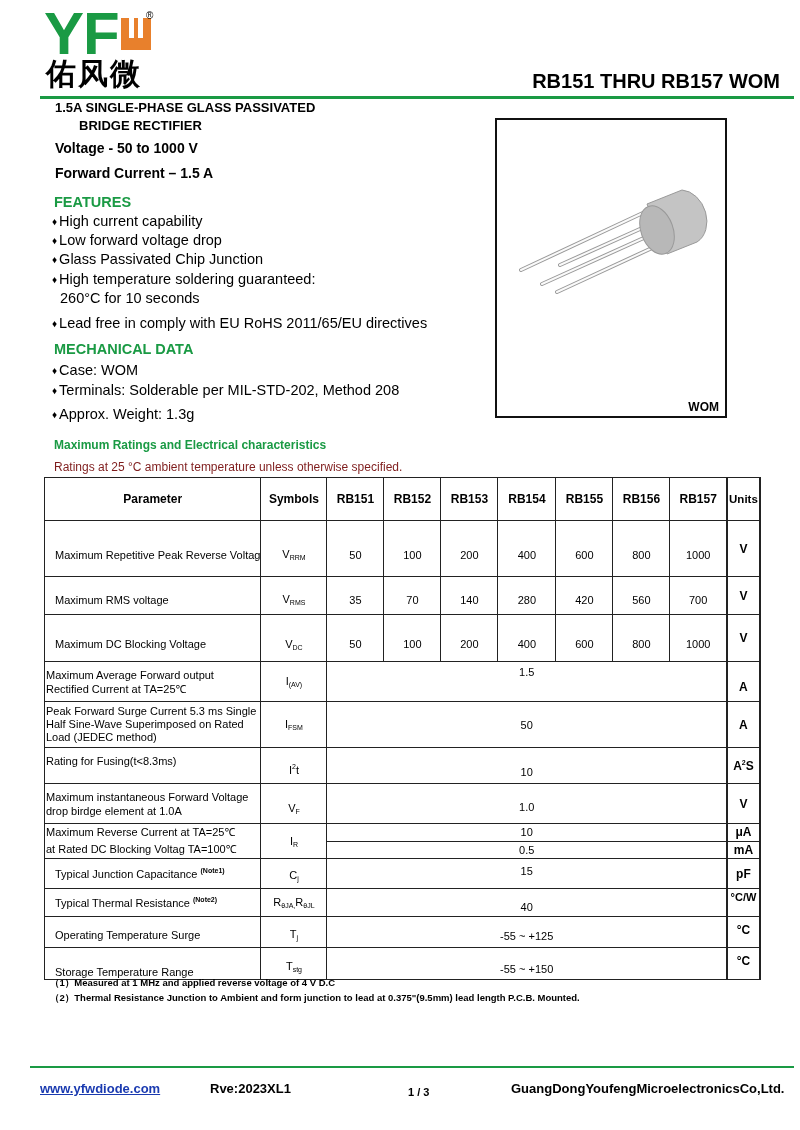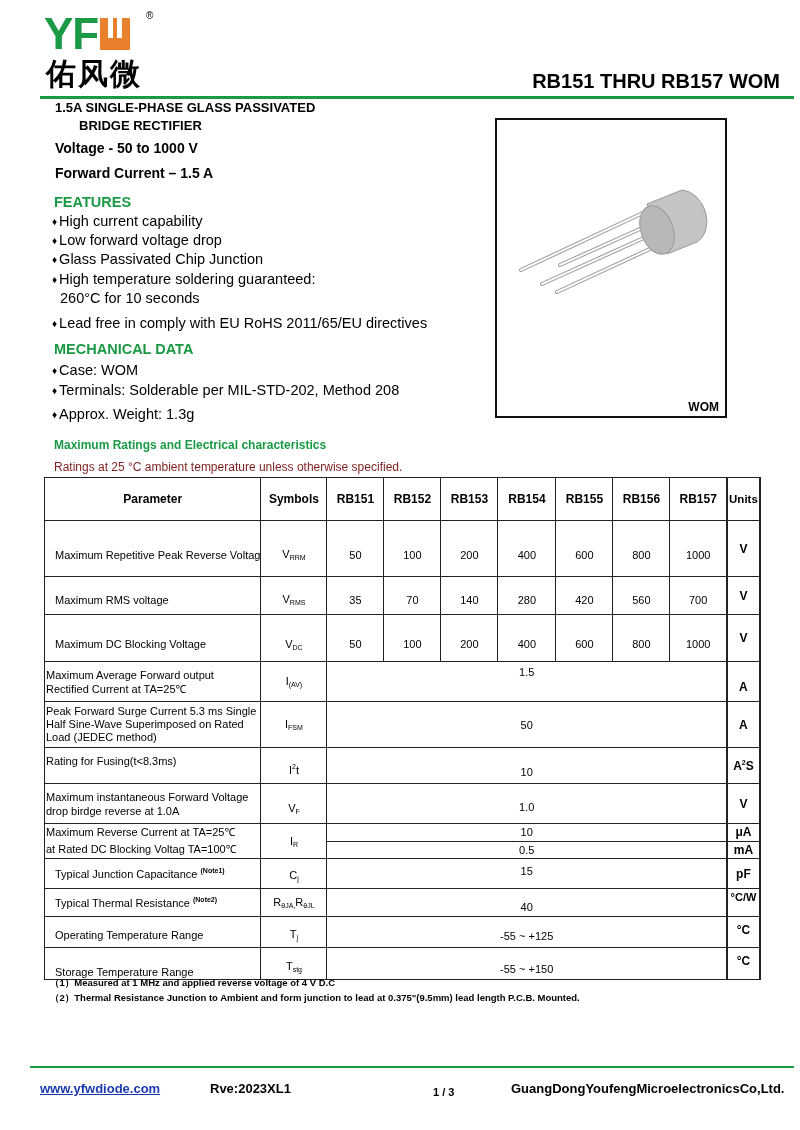--- a/index.html
+++ b/index.html
@@ -1,19 +1,19 @@
 <!DOCTYPE html>
 <html><head>
 <meta charset="utf-8">
 <style>
   html, body { margin:0; padding:0; background:#ffffff; }
   body { width:800px; height:1130px; position:relative; overflow:hidden; font-family:"Liberation Sans", sans-serif; color:#000; }
   .abs { position:absolute; }
   
-  .logo-letters { left:44px; top:12px; font-family:"Liberation Sans", sans-serif; font-weight:bold; font-size:44px; line-height:44px; letter-spacing:-1px; }
+  .logo-letters { left:44px; top:12px; font-family:"Liberation Sans", sans-serif; font-weight:bold; font-size:60px; line-height:44px; letter-spacing:-1px; }
   .logo-y, .logo-f { color:#1a9a44; }
   .logo-u { display:inline-block; width:30px; height:32px; background:#e8802c; position:relative; vertical-align:top; margin-top:6px; margin-left:2px; }
   .logo-u::after { content:""; position:absolute; left:8px; top:0; width:5px; height:20px; background:#fff; }
   .logo-u::before { content:""; position:absolute; left:17px; top:0; width:5px; height:20px; background:#fff; }
   .logo-reg { left:146px; top:10px; font-size:10px; }
   .logo-cn { left:46px; top:58px; font-size:30px; line-height:32px; font-family:"DejaVu Sans", sans-serif; font-weight:bold; letter-spacing:2px; }
   .header-title { right:20px; top:70px; font-size:20px; font-weight:bold; }
   .header-rule { left:40px; top:96px; width:754px; height:3px; background:#1a9a44; }
   .subtitle { left:55px; top:99px; font-size:13px; font-weight:bold; line-height:18px; }
   .subtitle .l2 { padding-left:24px; display:block; }
@@ -32,21 +32,21 @@
   table.spec-table td.unit { font-weight:bold; font-size:12px; border-left:2.5px solid #222; border-right:2.5px solid #222; }
   table.spec-table tr.hdr td { font-weight:bold; font-size:12px; }
   .sym { font-size:12px; }
   .sym sub { font-size:7px; vertical-align:-2px; }
   .sym sup { font-size:7px; }
   .note-sup { font-size:7px; vertical-align:5px; font-weight:bold; }
   .footnotes { left:50px; top:975px; font-size:9.5px; font-weight:bold; line-height:15px; }
   .footer-rule { left:30px; top:1066px; width:764px; height:2px; background:#1a9a44; }
   .footer-link { left:40px; top:1081px; font-size:13px; font-weight:bold; color:#1a3ab0; text-decoration:underline; }
   .footer-rev { left:210px; top:1081px; font-size:13px; font-weight:bold; }
-  .footer-page { left:408px; top:1086px; font-size:11px; font-weight:bold;margin-left:25px; }
+  .footer-page { left:408px; top:1086px; font-size:11px; font-weight:bold; }
   .footer-co { left:511px; top:1081px; font-size:13px; font-weight:bold; }
 </style>
 </head>
 <body>
 
 <div class="abs logo-letters">
   <span class="logo-y">Y</span><span class="logo-f">F</span><span class="logo-u"></span>
 </div>
 <div class="abs logo-reg">®</div>
 <div class="abs logo-cn">佑风微</div>
@@ -175,21 +175,21 @@
   </tr>
 
   <tr style="height:36px">
     <td class="param tight" style="vertical-align:top; padding-top:6px">Rating  for  Fusing(t&lt;8.3ms)</td>
     <td class="sym" style="padding-top:8px"><span>I</span><sup>2</sup><span>t</span></td>
     <td colspan="7" style="padding-top:12px">10</td>
     <td class="unit"><span>A</span><sup style="font-size:7px">2</sup><span>S</span></td>
   </tr>
 
   <tr style="height:40px">
-    <td class="param tight"><span>Maximum  instantaneous Forward Voltage</span><br><span>drop  birdge  reverse  at  1.0A</span></td>
+    <td class="param tight"><span>Maximum  instantaneous Forward Voltage</span><br><span>drop  birdge  element  at  1.0A</span></td>
     <td class="sym" style="padding-top:10px"><span>V</span><sub>F</sub></td>
     <td colspan="7" style="padding-top:7px">1.0</td>
     <td class="unit">V</td>
   </tr>
 
   <tr style="height:17px">
     <td class="param tight" rowspan="2" style="line-height:17px"><span>Maximum Reverse Current    at TA=25℃</span><br><span>at Rated DC Blocking Voltag TA=100℃</span></td>
     <td class="sym" rowspan="2"><span>I</span><sub>R</sub></td>
     <td colspan="7">10</td>
     <td class="unit">μA</td>
@@ -207,21 +207,21 @@
   </tr>
 
   <tr style="height:28px">
     <td class="param"><span>Typical Thermal Resistance</span> <span class="note-sup">(Note2)</span></td>
     <td class="sym" style="font-size:11px"><span>R</span><sub>θJA,</sub><span>R</span><sub>θJL</sub></td>
     <td colspan="7" style="padding-top:8px">40</td>
     <td class="unit" style="font-size:11px; vertical-align:top; padding-top:2px">°C/W</td>
   </tr>
 
   <tr style="height:31px">
-    <td class="param" style="padding-top:6px">Operating Temperature   Range</td>
+    <td class="param" style="padding-top:6px">Operating Temperature   Surge</td>
     <td class="sym" style="padding-top:4px"><span>T</span><sub>j</sub></td>
     <td colspan="7" style="padding-top:8px">-55 ~ +125</td>
     <td class="unit" style="vertical-align:top; padding-top:6px">°C</td>
   </tr>
 
   <tr style="height:32px">
     <td class="param" style="padding-top:16px">Storage  Temperature   Range</td>
     <td class="sym" style="padding-top:6px"><span>T</span><sub>stg</sub></td>
     <td colspan="7" style="padding-top:10px">-55 ~ +150</td>
     <td class="unit" style="vertical-align:top; padding-top:6px">°C</td>

